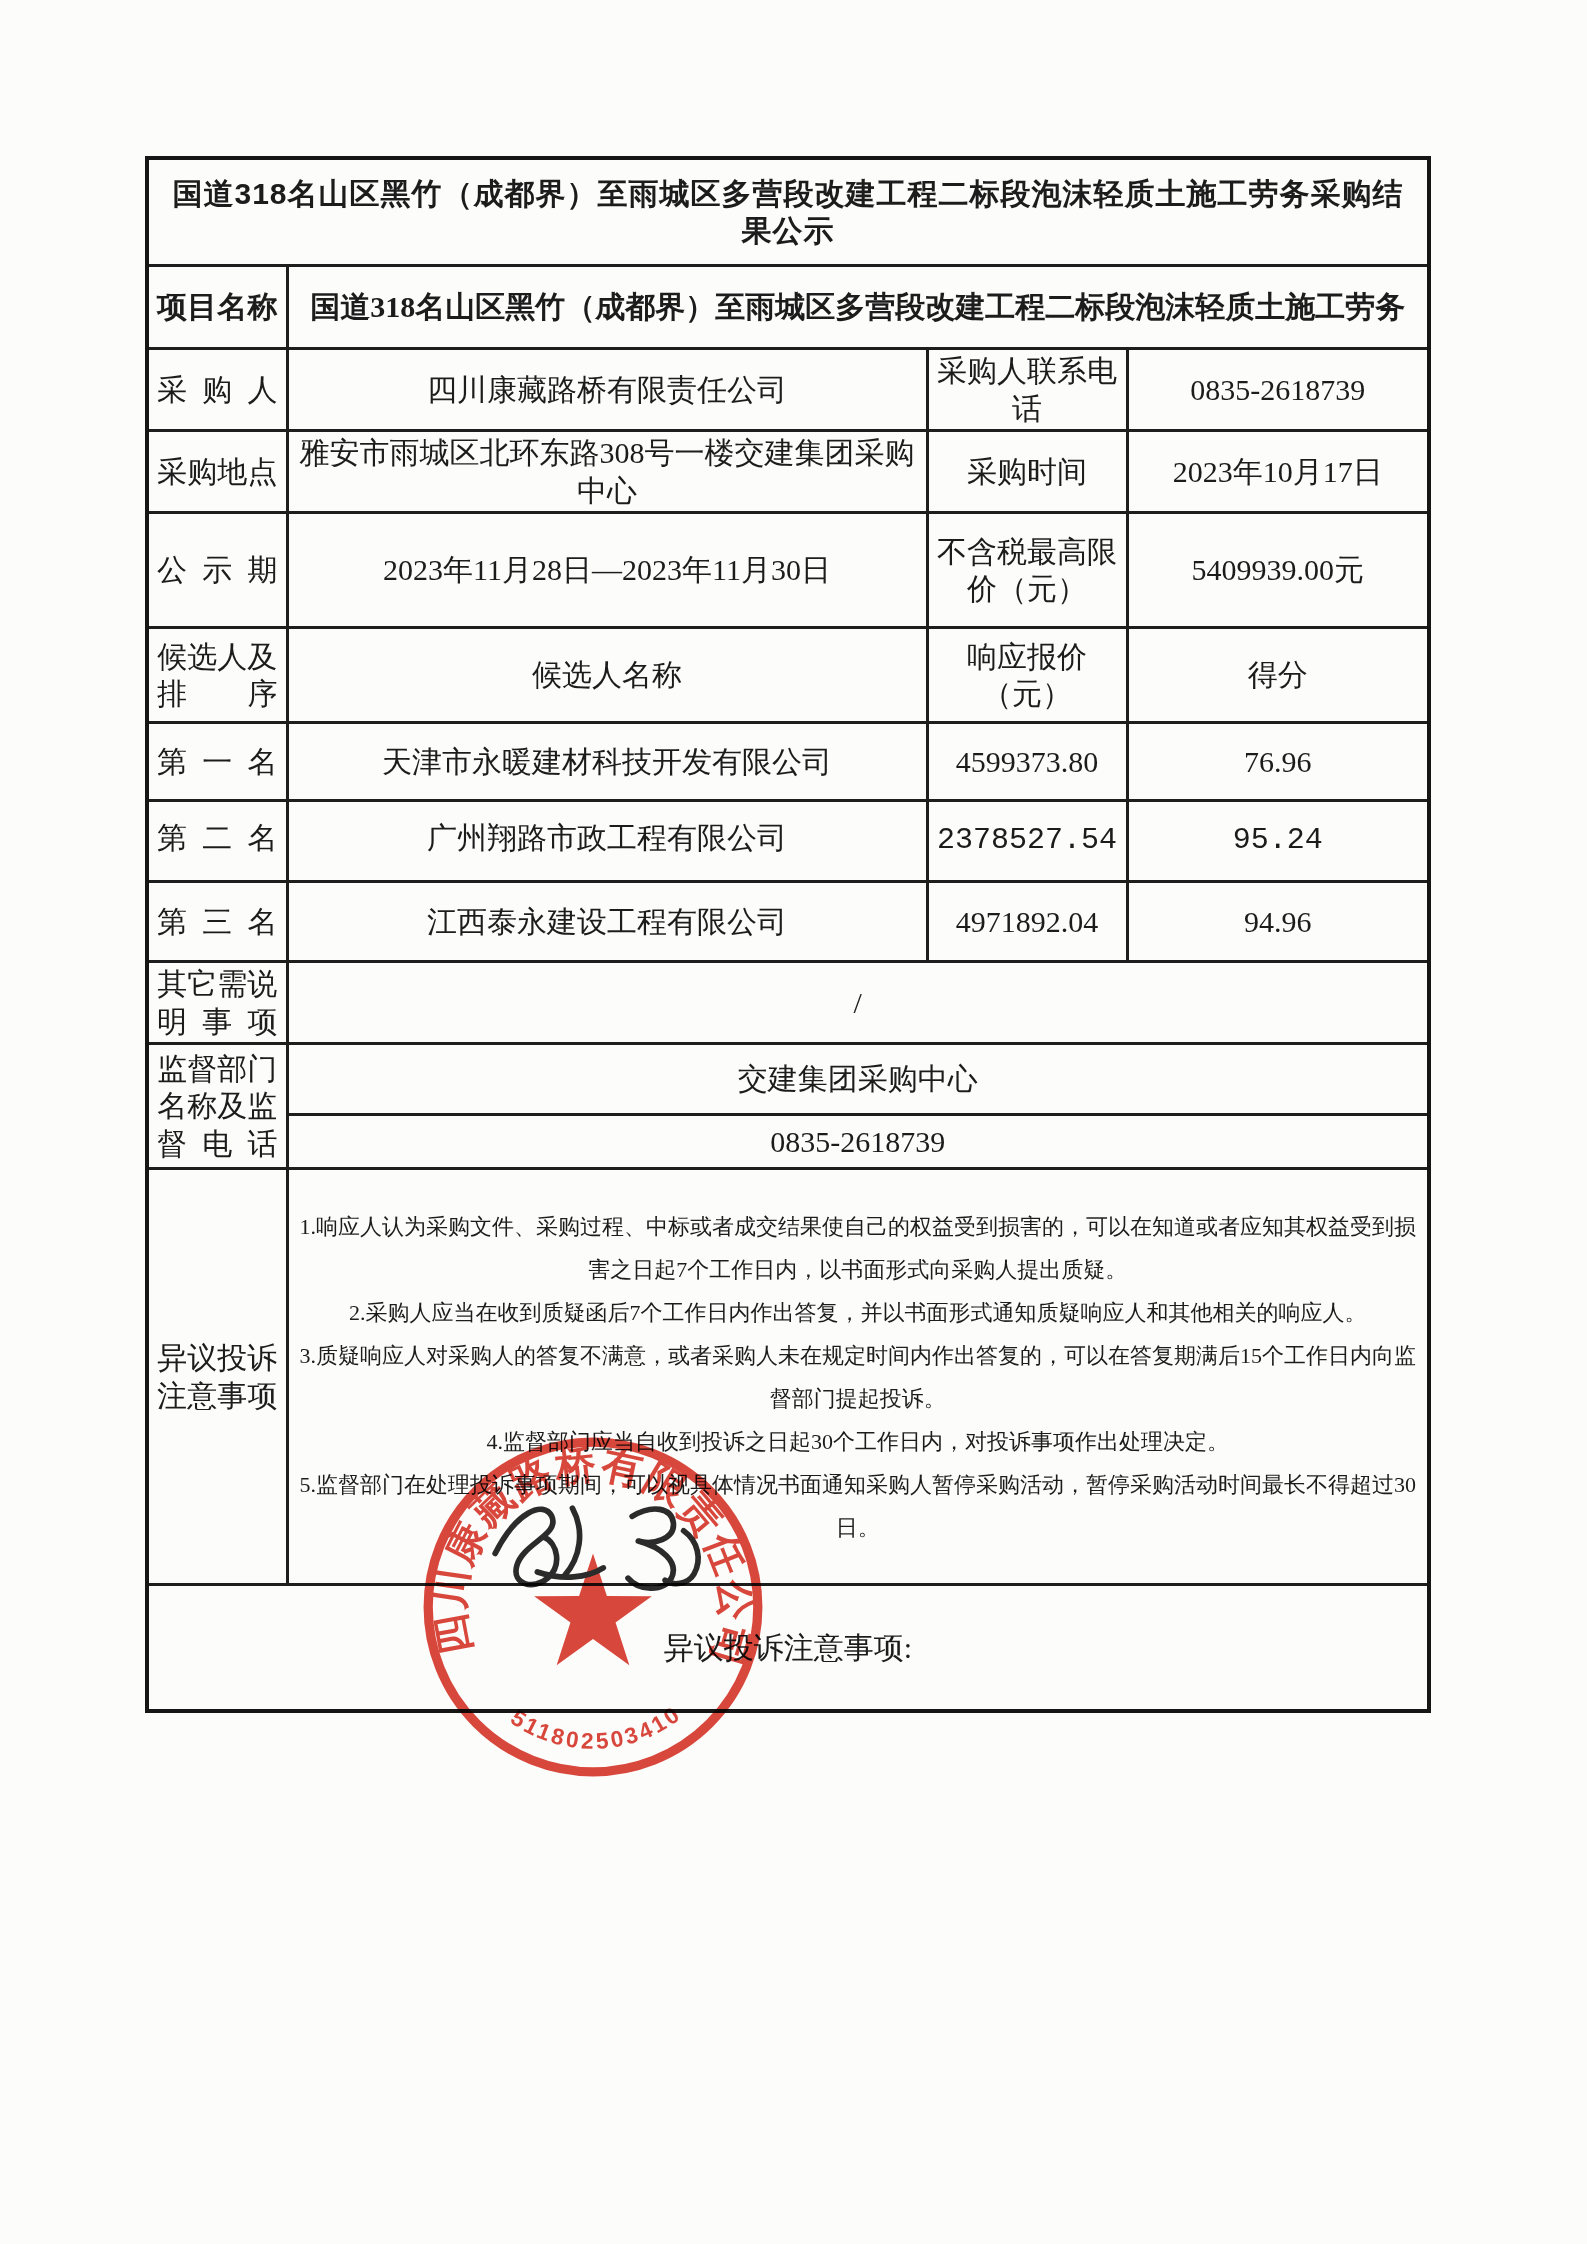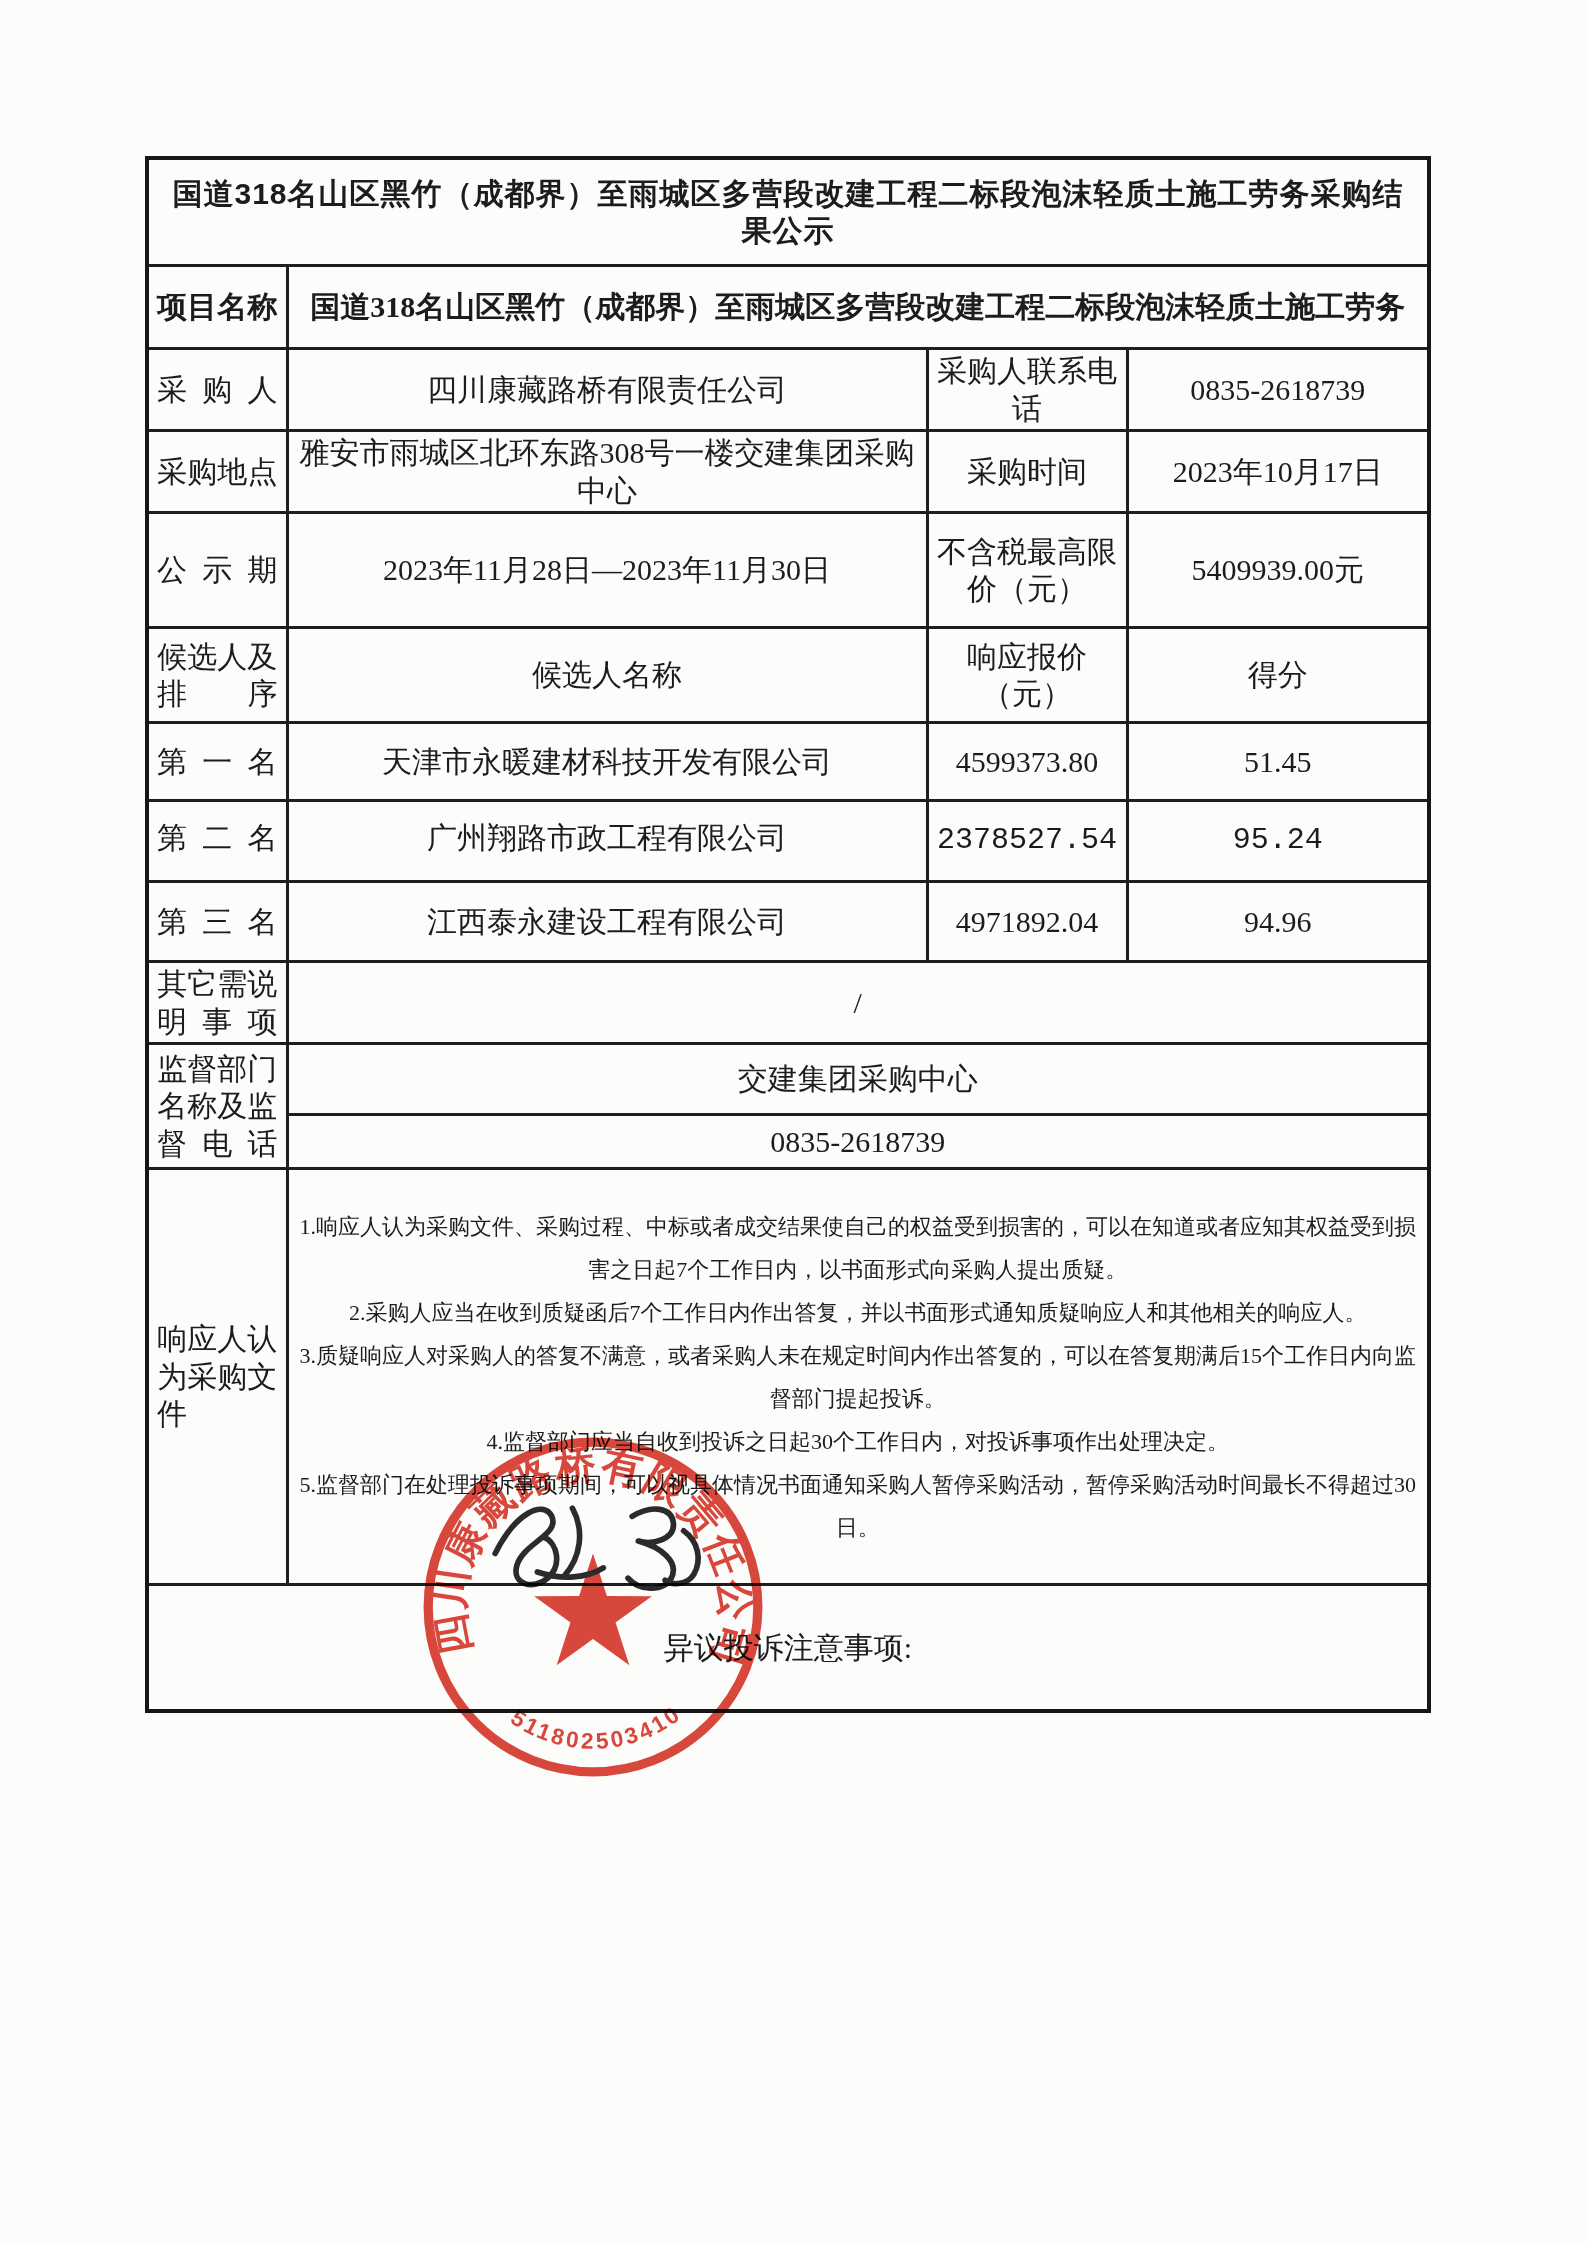--- a/index.html
+++ b/index.html
@@ -123,21 +123,21 @@
         <td class="lbl">候选人及排序</td>
         <td>候选人名称</td>
         <td class="lbl3">响应报价（元）</td>
         <td>得分</td>
       </tr>
 
       <tr class="r6">
         <td class="lbl">第一名</td>
         <td>天津市永暖建材科技开发有限公司</td>
         <td>4599373.80</td>
-        <td>51.45</td>
+        <td>76.96</td>
       </tr>
       <tr class="r7">
         <td class="lbl">第二名</td>
         <td>广州翔路市政工程有限公司</td>
         <td>2378527.54</td>
         <td>95.24</td>
       </tr>
       <tr class="r8">
         <td class="lbl">第三名</td>
         <td>江西泰永建设工程有限公司</td>
@@ -152,21 +152,21 @@
 
       <tr class="r10a">
         <td class="lbl" rowspan="2">监督部门名称及监督电话</td>
         <td colspan="3">交建集团采购中心</td>
       </tr>
       <tr class="r10b">
         <td colspan="3">0835-2618739</td>
       </tr>
 
       <tr class="r11">
-        <td class="lbl">响应人认为采购文件</td>
+        <td class="lbl">异议投诉注意事项</td>
         <td colspan="3" class="objection-cell">
           <p>1.响应人认为采购文件、采购过程、中标或者成交结果使自己的权益受到损害的，可以在知道或者应知其权益受到损害之日起7个工作日内，以书面形式向采购人提出质疑。</p>
           <p>2.采购人应当在收到质疑函后7个工作日内作出答复，并以书面形式通知质疑响应人和其他相关的响应人。</p>
           <p>3.质疑响应人对采购人的答复不满意，或者采购人未在规定时间内作出答复的，可以在答复期满后15个工作日内向监督部门提起投诉。</p>
           <p>4.监督部门应当自收到投诉之日起30个工作日内，对投诉事项作出处理决定。</p>
           <p>5.监督部门在处理投诉事项期间，可以视具体情况书面通知采购人暂停采购活动，暂停采购活动时间最长不得超过30日。</p>
         </td>
       </tr>
 
       <tr class="r12">

